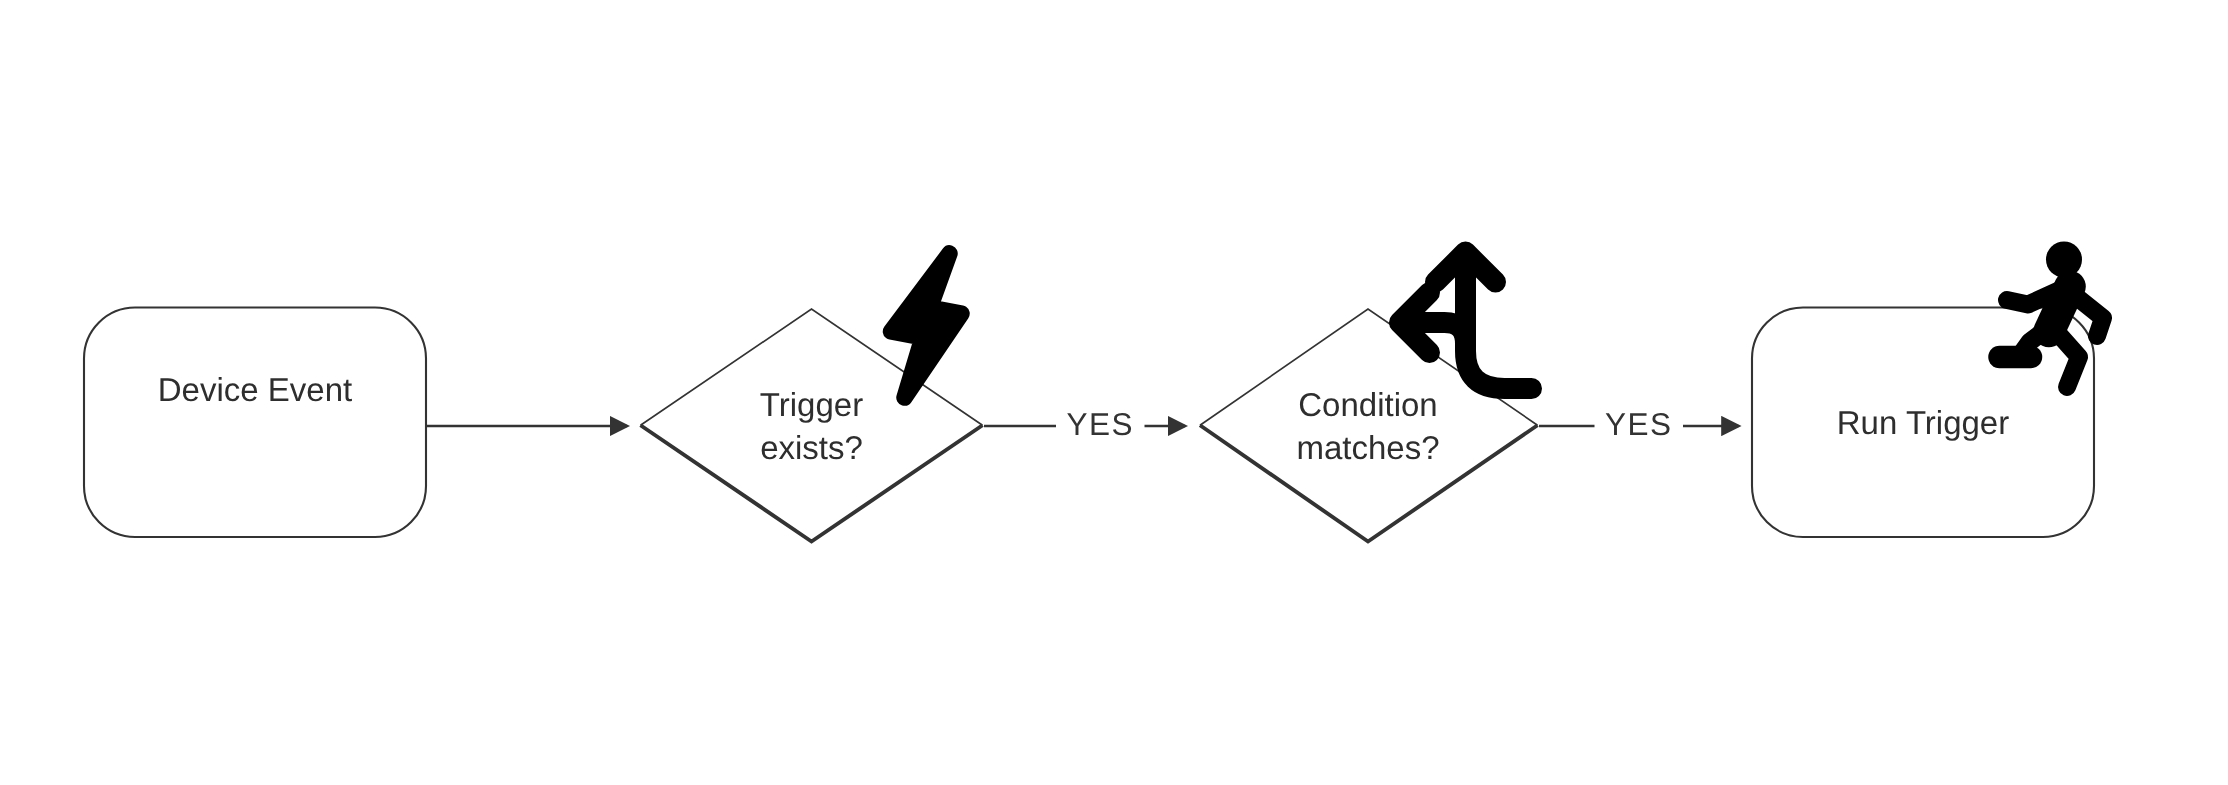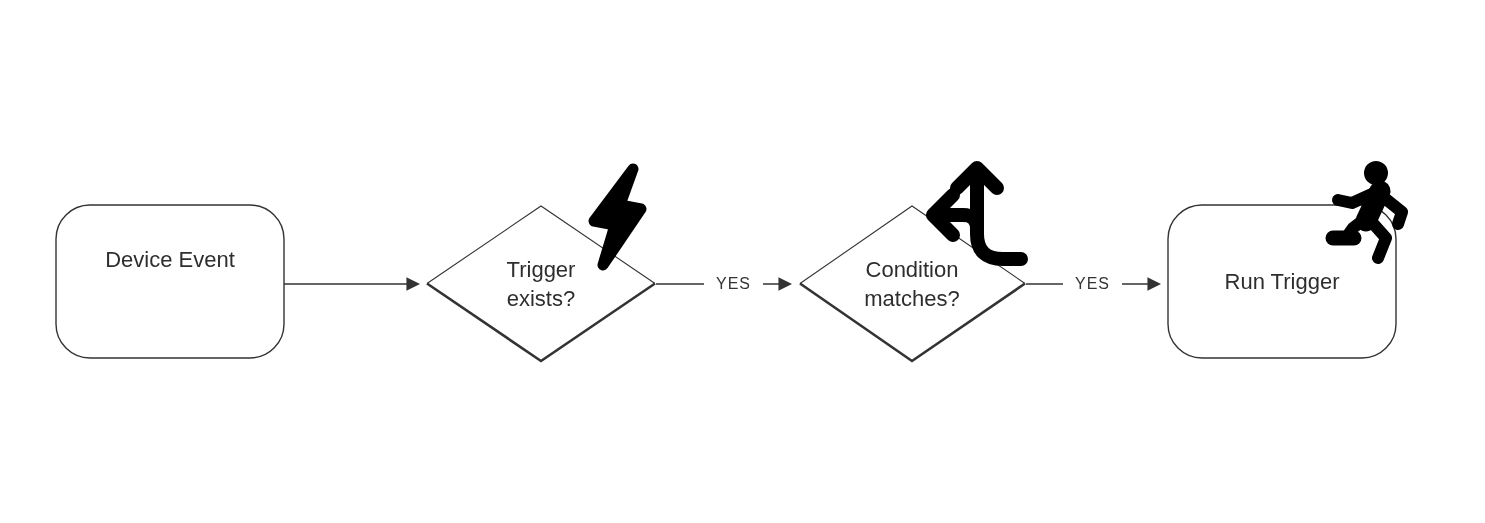--- a/index.html
+++ b/index.html
@@ -34,21 +34,21 @@
     pointer-events: none;
   }
   .edge-label {
     position: absolute;
     z-index: 2;
     display: flex;
     align-items: center;
     justify-content: center;
     background: #ffffff;
     color: #333333;
-    font-size: 16px;
+    font-size: 21px;
     line-height: 24px;
     letter-spacing: 1px;
     pointer-events: none;
   }
 </style>
 </head>
 <body>
 
 <div id="canvas">
 

